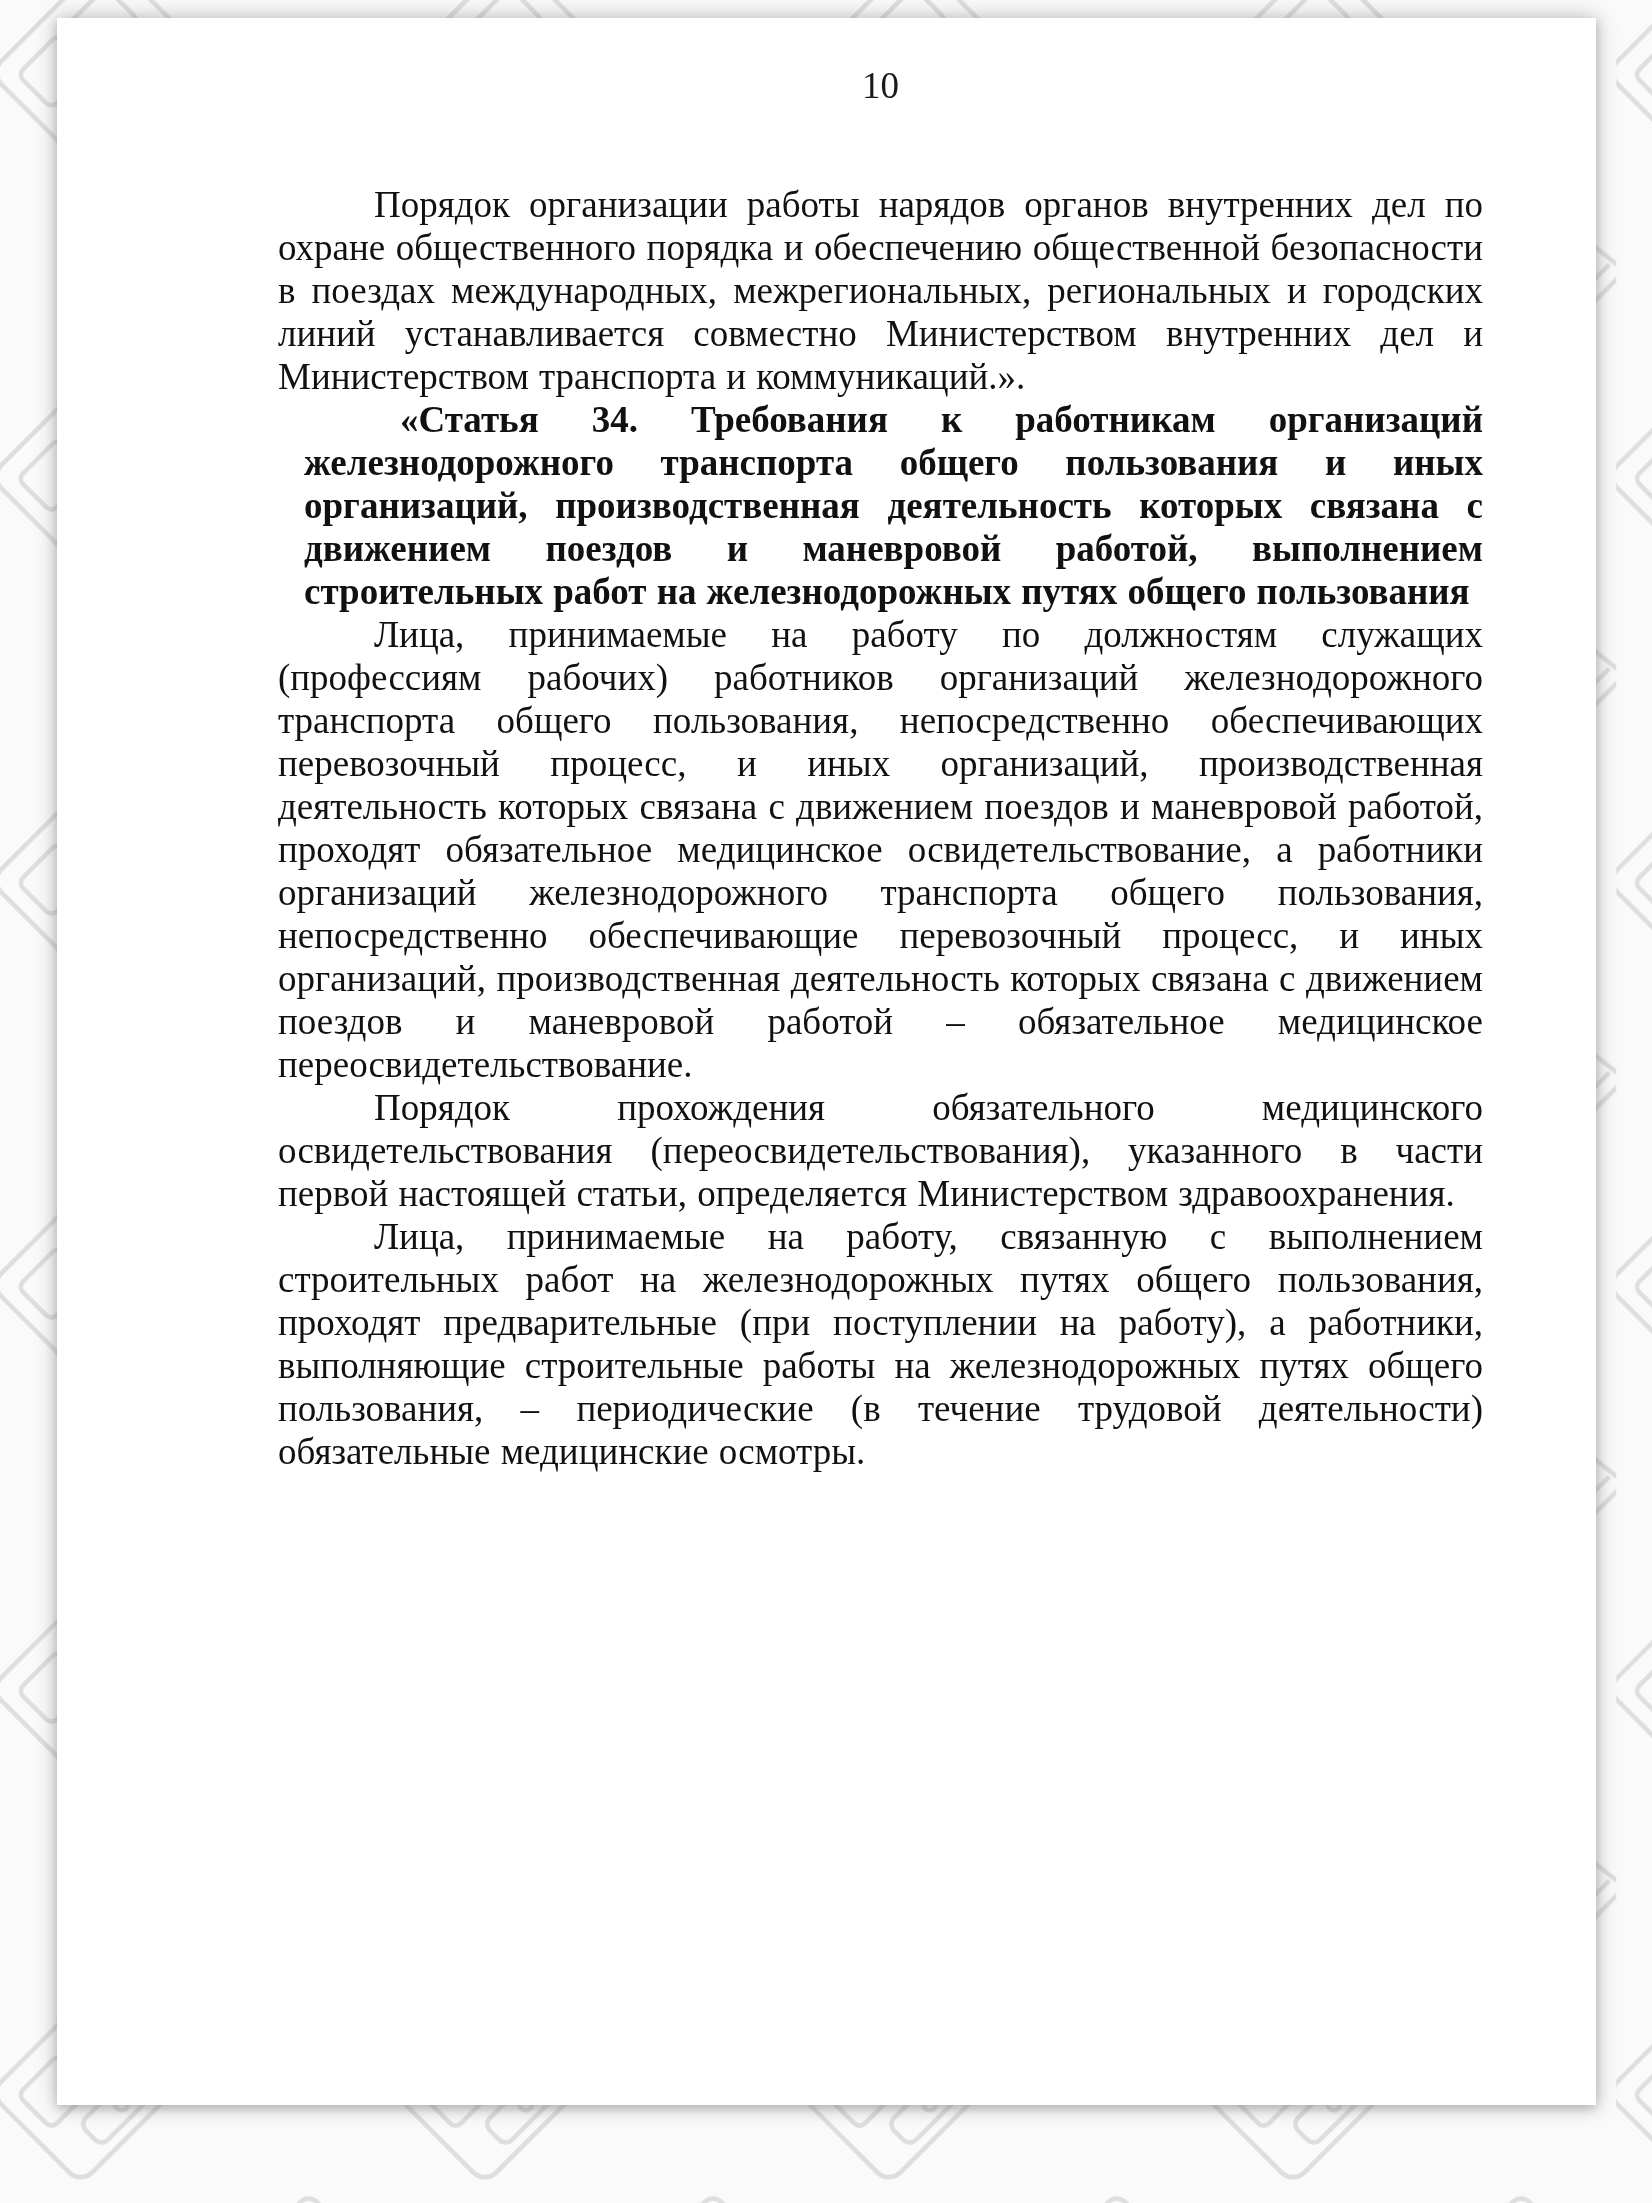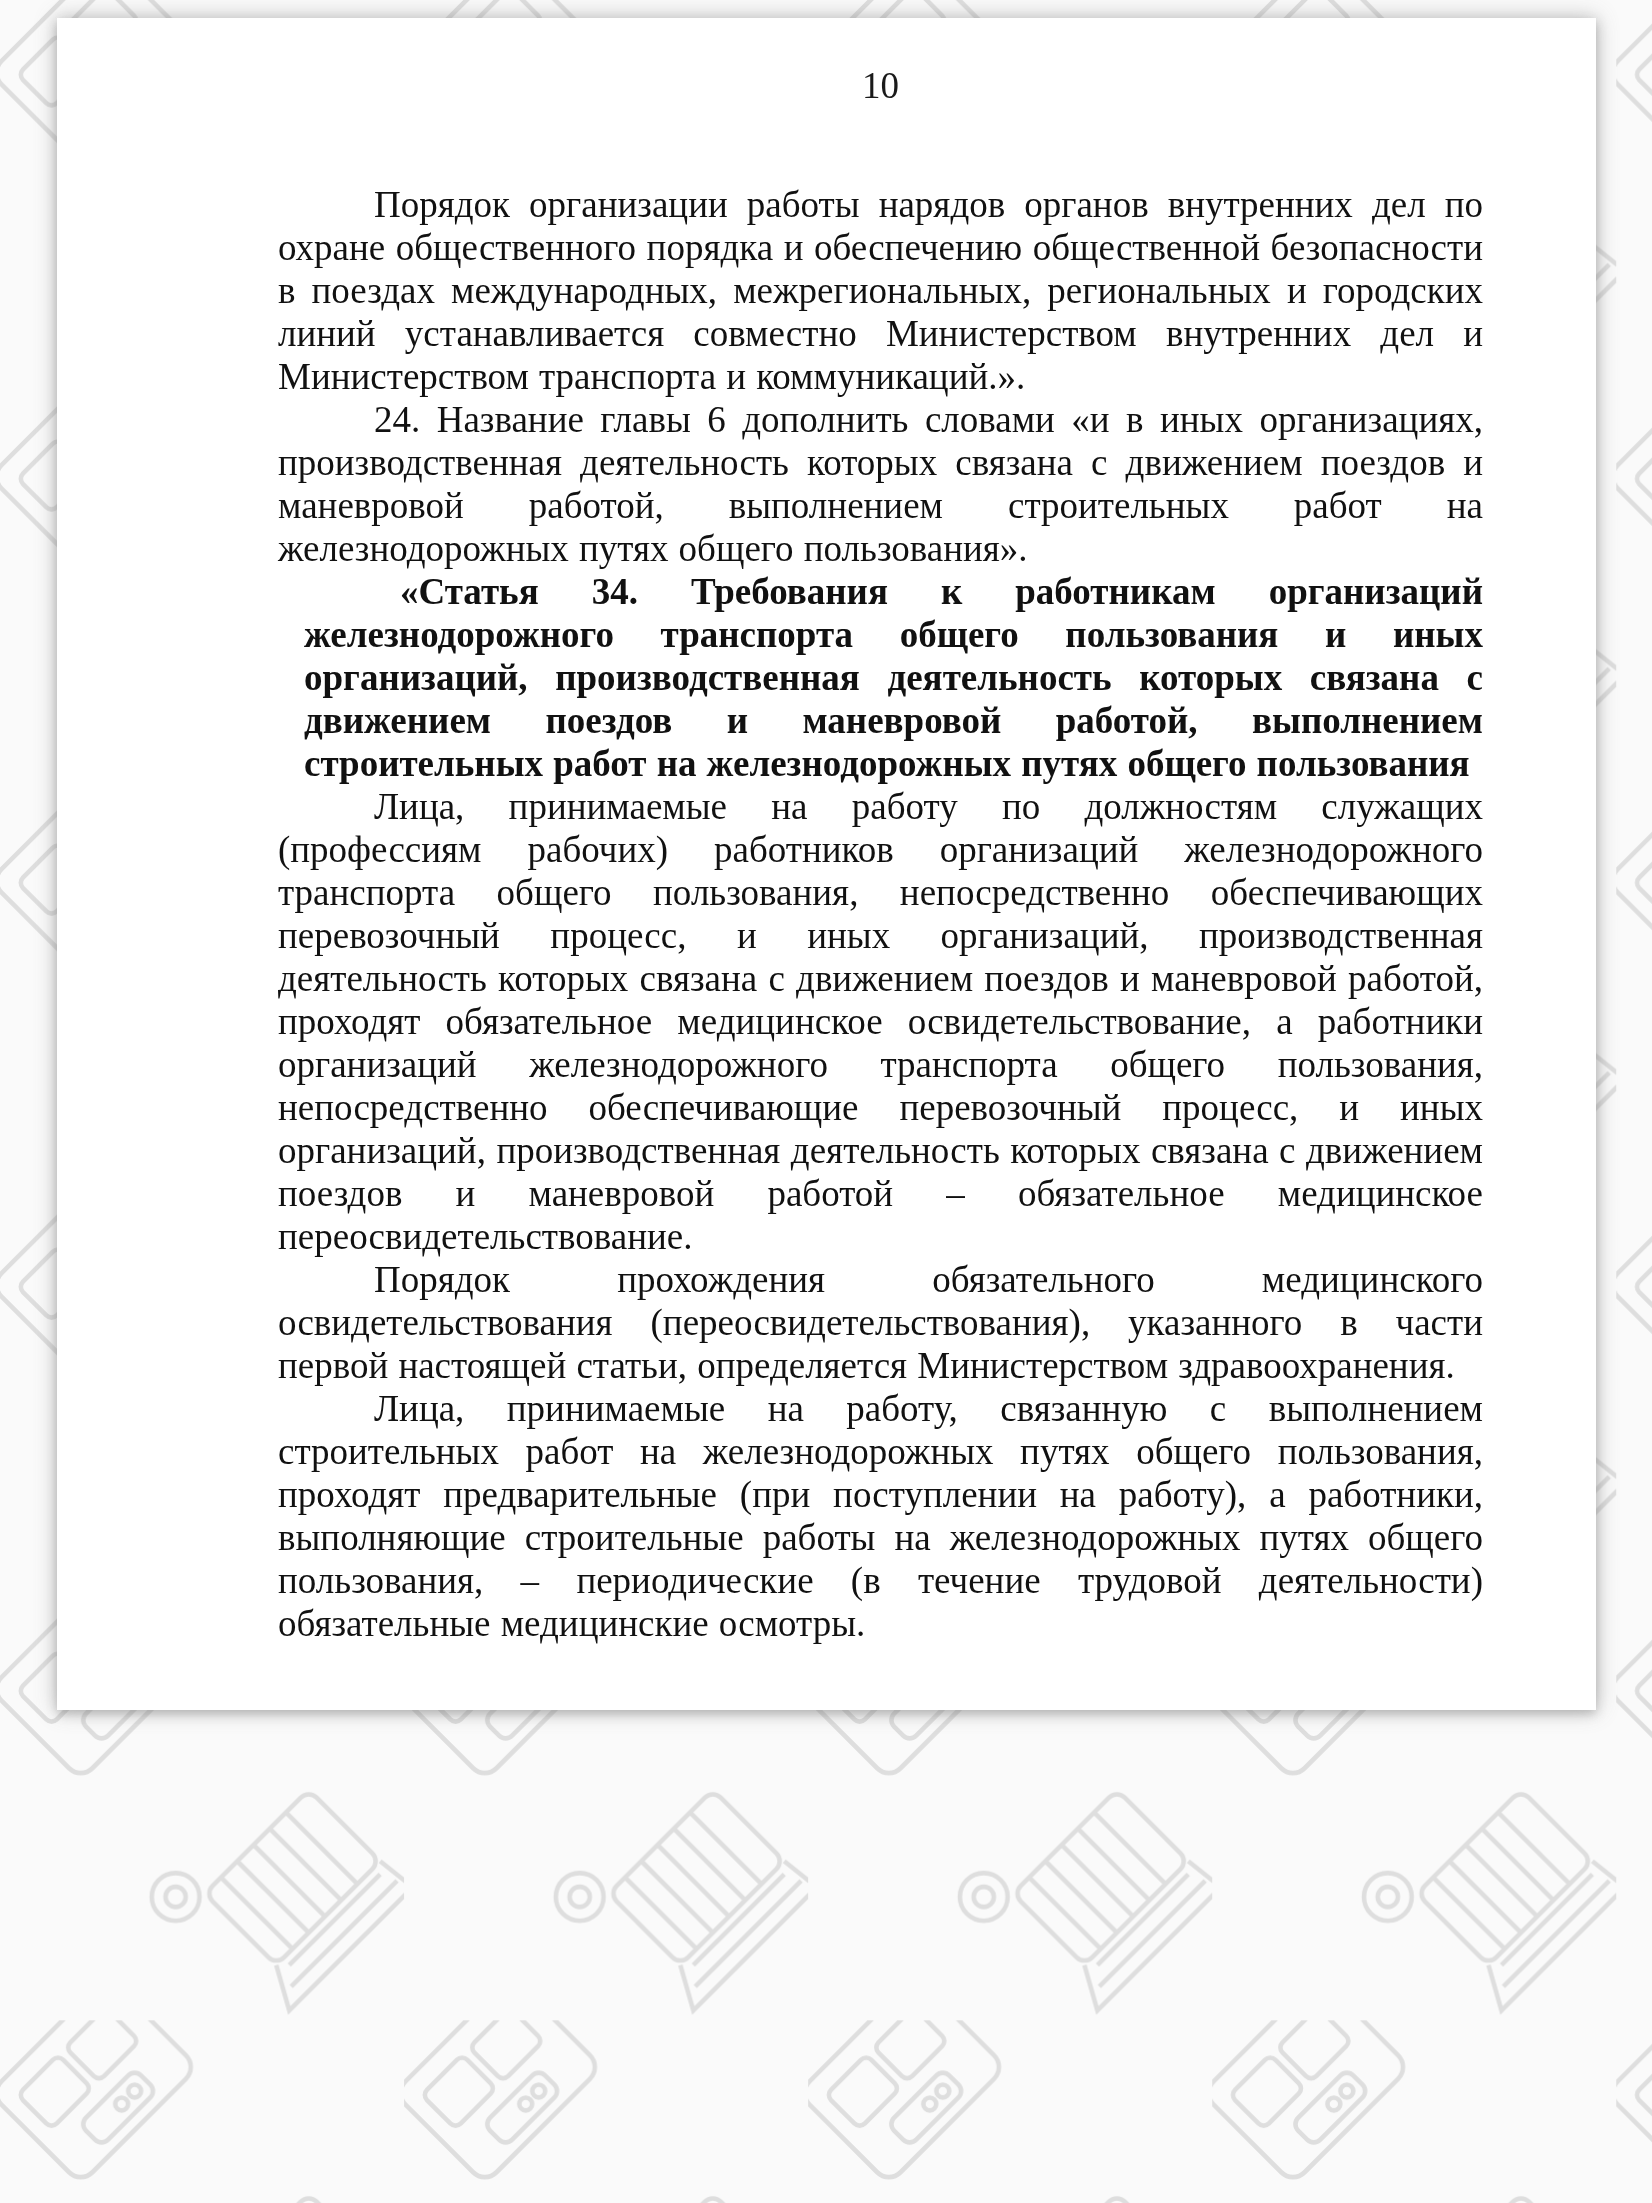--- a/index.html
+++ b/index.html
@@ -20,21 +20,21 @@
     left: 0; top: 0;
     width: 1653px; height: 2204px;
     display: block;
   }
   
   .page {
     position: absolute;
     left: 57px;
     top: 18.4px;
     width: 1539px;
-    height: 1692px;
+    height: 2087px;
     background: #ffffff;
     box-shadow: 0 0 20px rgba(110,110,110,0.45), 0 3.7px 9.2px rgba(120,120,120,0.35);
   }
   .content {
     position: absolute;
     left: 221px;
     top: 0;
     width: 1205px;
   }
   .page-number {
@@ -96,21 +96,20 @@
   </defs>
   <rect x="0" y="0" width="1800" height="2400" fill="url(#wm)"></rect>
 </svg>
 
 <div class="page">
   <div class="content">
 
     <div class="page-number">10</div>
 
     <p class="para">Порядок организации работы нарядов органов внутренних дел по охране общественного порядка и обеспечению общественной безопасности в поездах международных, межрегиональных, региональных и городских линий устанавливается совместно Министерством внутренних дел и Министерством транспорта и коммуникаций.».</p>
-    <p class="para">24. Название главы 6 дополнить словами «и в иных организациях, производственная деятельность которых связана с движением поездов и маневровой работой, выполнением строительных работ на железнодорожных путях общего пользования».</p>
     <p class="para bold">«Статья 34. Требования к работникам организаций железнодорожного транспорта общего пользования и иных организаций, производственная деятельность которых связана с движением поездов и маневровой работой, выполнением строительных работ на железнодорожных путях общего пользования</p>
     <p class="para">Лица, принимаемые на работу по должностям служащих (профессиям рабочих) работников организаций железнодорожного транспорта общего пользования, непосредственно обеспечивающих перевозочный процесс, и иных организаций, производственная деятельность которых связана с движением поездов и маневровой работой, проходят обязательное медицинское освидетельствование, а работники организаций железнодорожного транспорта общего пользования, непосредственно обеспечивающие перевозочный процесс, и иных организаций, производственная деятельность которых связана с движением поездов и маневровой работой – обязательное медицинское переосвидетельствование.</p>
     <p class="para">Порядок прохождения обязательного медицинского освидетельствования (переосвидетельствования), указанного в части первой настоящей статьи, определяется Министерством здравоохранения.</p>
     <p class="para">Лица, принимаемые на работу, связанную с выполнением строительных работ на железнодорожных путях общего пользования, проходят предварительные (при поступлении на работу), а работники, выполняющие строительные работы на железнодорожных путях общего пользования, – периодические (в течение трудовой деятельности) обязательные медицинские осмотры.</p>
 
   </div>
 </div>
 
 
 </body></html>

